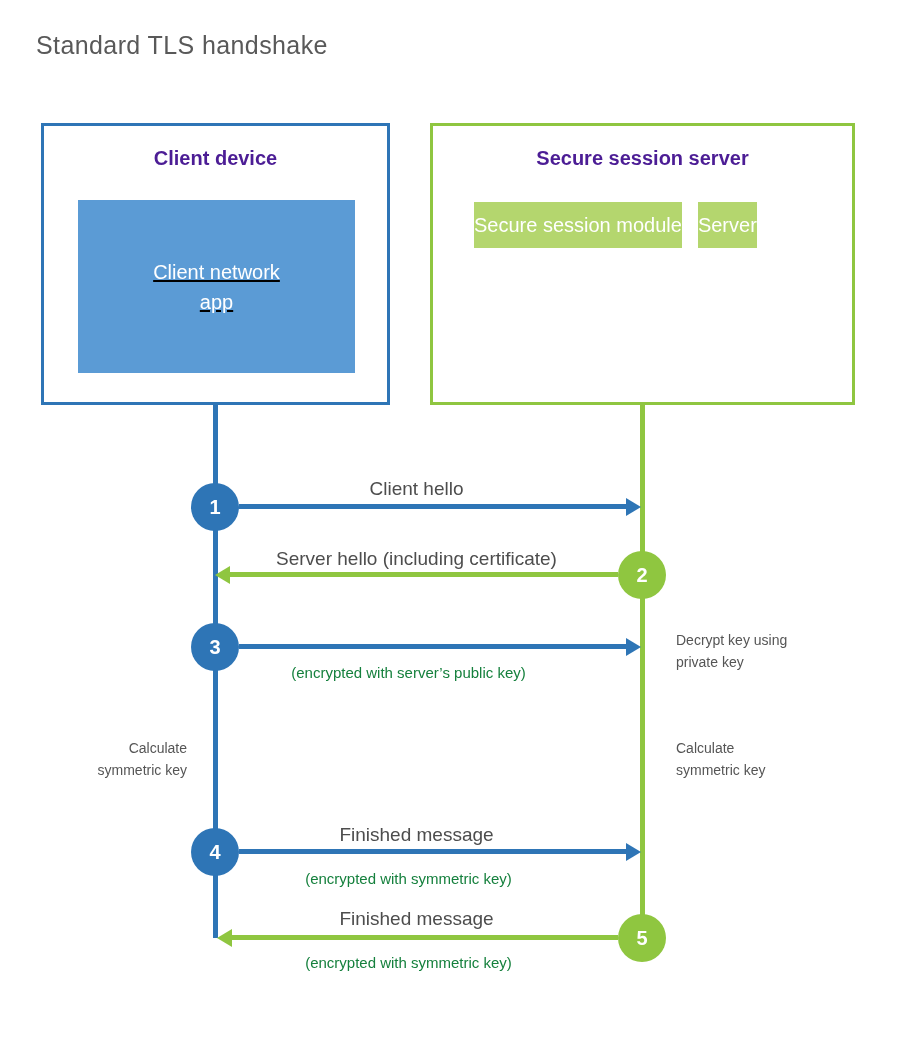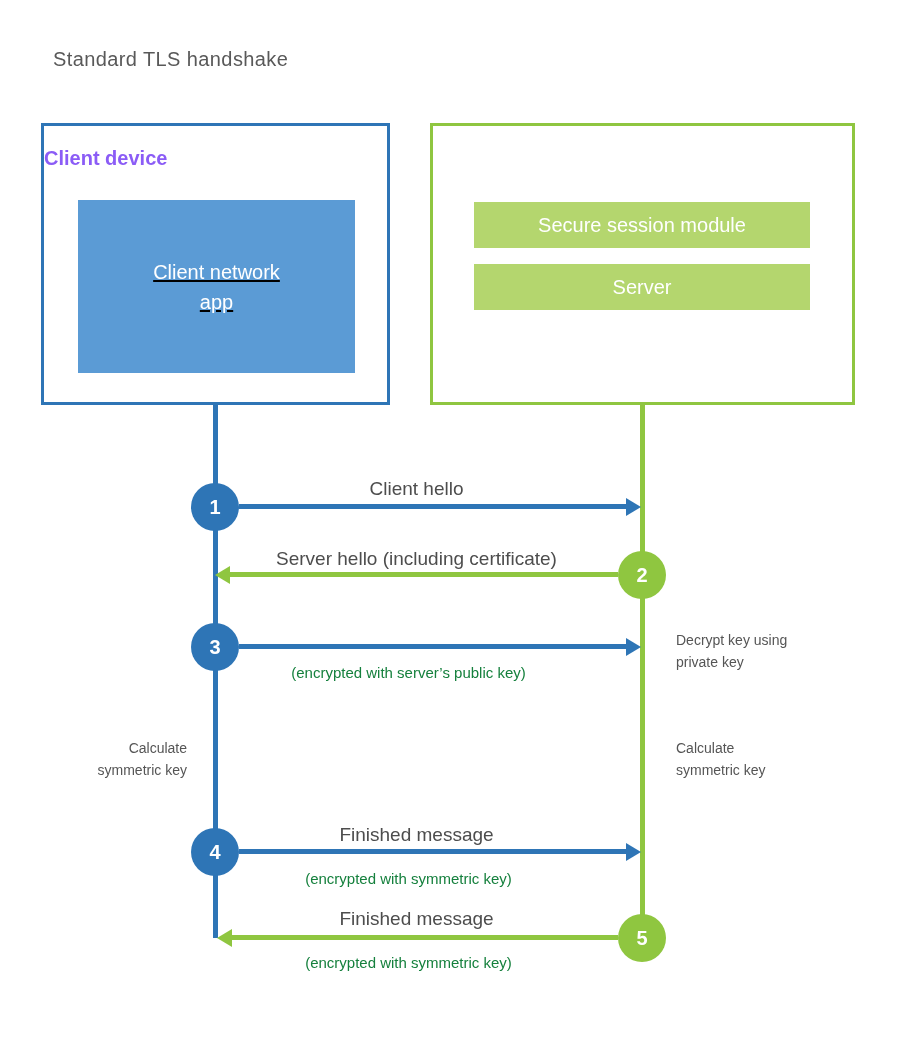--- a/index.html
+++ b/index.html
@@ -1,34 +1,34 @@
 <!DOCTYPE html>
 <html style="--blue: #2e75b6; --blue-fill: #5b9bd5; --green: #8fc640; --green-fill: #b4d66e;"><head>
 <meta charset="utf-8">
 <style>
   html,body{margin:0;padding:0;background:#ffffff;}
   .canvas{position:relative;width:900px;height:1058px;background:#ffffff;
           font-family:"Liberation Sans",sans-serif;overflow:hidden;}
 
-  .title{position:absolute;left:36px;top:31px;margin:17px;font-size:20px;font-weight:300;
+  .title{position:absolute;left:36px;top:31px;margin:0;font-size:25px;font-weight:300;
          color:#595959;letter-spacing:.4px;}
 
   
   .box{position:absolute;top:123px;height:282px;background:#fff;box-sizing:border-box;}
   .client-box{left:41px;width:349px;border:3px solid var(--blue,#2e75b6);}
   .server-box{left:430px;width:425px;border:3px solid var(--green,#8fc640);}
-  .box-title{position:absolute;top:21px;left:0;right:0;
-             font-size:20px;font-weight:700;color:#8b5cf6;}
+  .box-title{position:absolute;top:21px;left:0;right:0;text-align:center;
+             font-size:20px;font-weight:700;color:#4c1d95;}
 
   .client-app{position:absolute;left:34px;top:74px;width:277px;height:173px;
               background:var(--blue-fill,#5b9bd5);display:flex;align-items:center;justify-content:center;text-decoration:underline;}
   .client-app-label{width:150px;text-align:center;color:#fff;font-size:20px;line-height:1.5;}
 
   .server-bars{position:absolute;left:41px;top:76px;width:336px;
-               display:flex;flex-direction:column;gap:16px;}
+               display:flex;flex-direction:row;gap:16px;}
   .server-bar{height:46px;background:var(--green-fill,#b4d66e);color:#fff;
               font-size:20px;text-align:center;line-height:46px;}
 
   
   .lifeline{position:absolute;width:5px;}
   .lifeline.blue{background:var(--blue,#2e75b6);}
   .lifeline.green{background:var(--green,#8fc640);}
   #lifeline-client{left:213px;top:405px;height:533px;}
   #lifeline-server{left:640px;top:405px;height:533px;}
 
@@ -86,20 +86,21 @@
   <h1 class="title">Standard TLS handshake</h1>
 
   <div class="box client-box">
     <div class="box-title">Client device</div>
     <div class="client-app">
       <span class="client-app-label">Client network app</span>
     </div>
   </div>
 
   <div class="box server-box">
+    <div class="box-title">Secure session server</div>
     <div class="server-bars">
       <div class="server-bar">Secure session module</div>
       <div class="server-bar">Server</div>
     </div>
   </div>
 
   <div class="lifeline blue" id="lifeline-client"></div>
   <div class="lifeline green" id="lifeline-server"></div>
 
   <div class="arrow blue right" id="a1"></div>

